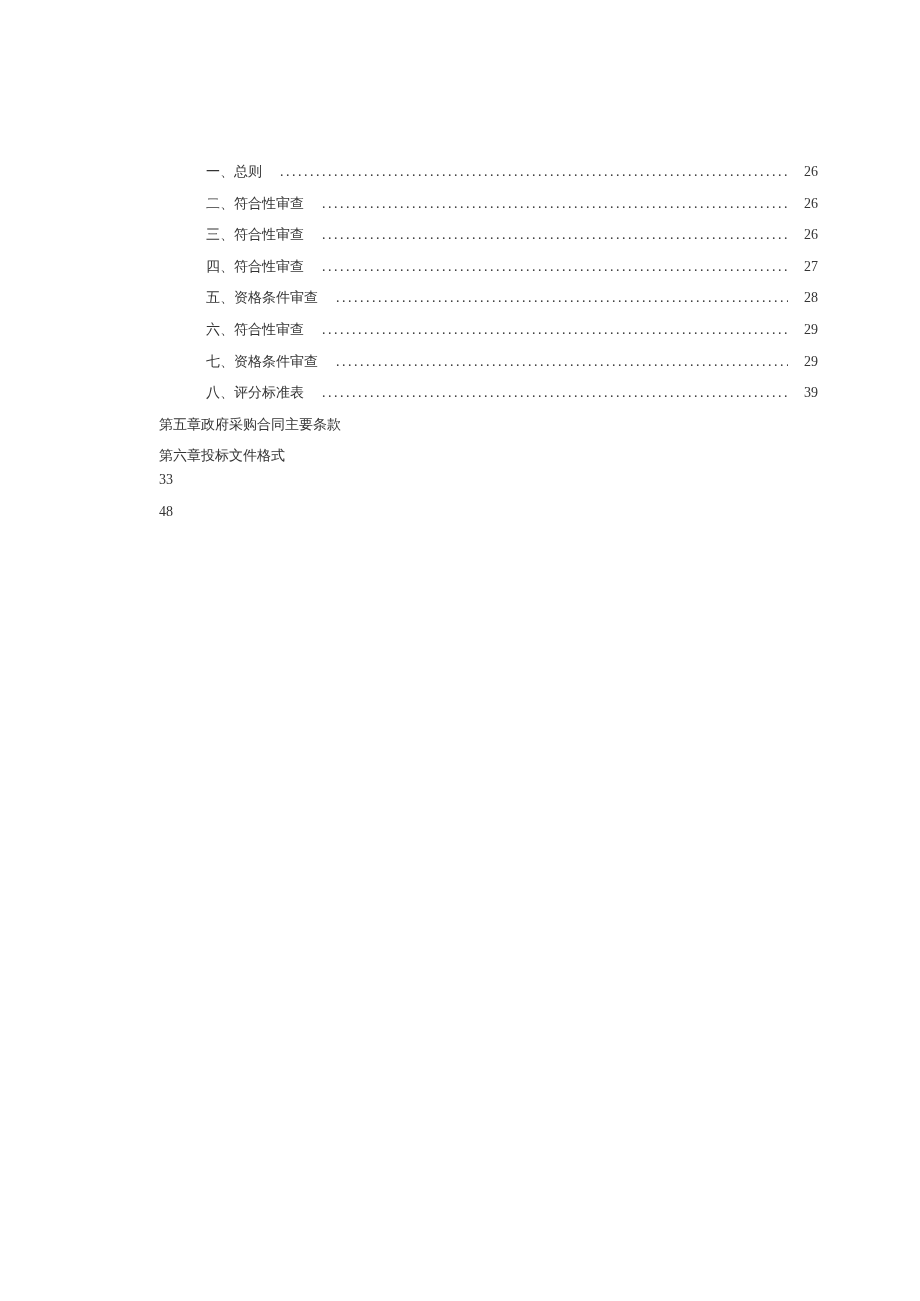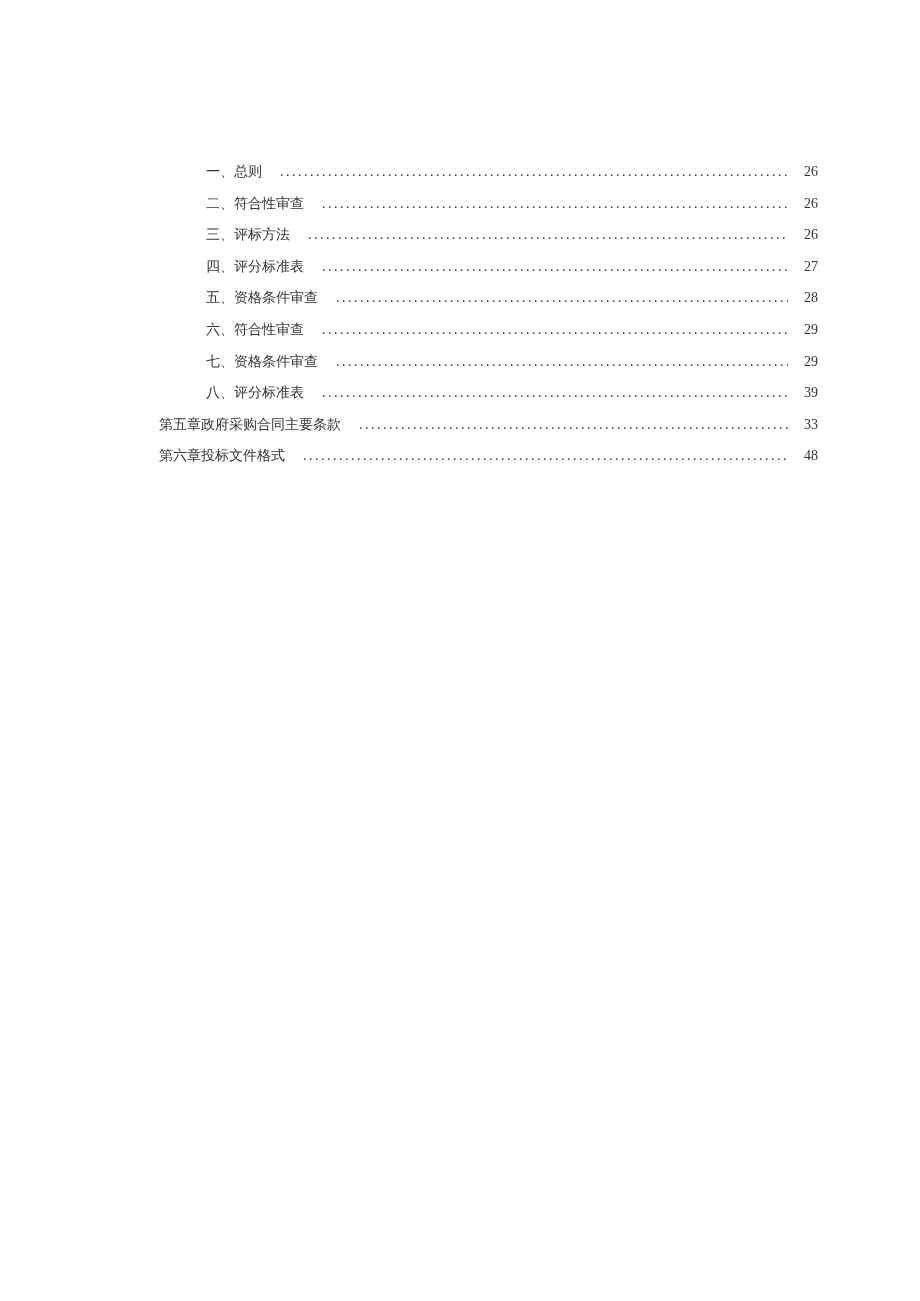--- a/index.html
+++ b/index.html
@@ -26,20 +26,21 @@
       align-items: baseline;
       white-space: nowrap;
       height: 23.6px;
       line-height: 23.6px;
     }
     .toc-line.level-2 {
       padding-left: 47px;
     }
     .toc-line.level-1 {
       padding-left: 0px;
+      flex-direction: column;
     }
     .toc-label {
       flex: 0 0 auto;
     }
     .toc-dots {
       flex: 1 1 auto;
       overflow: hidden;
       letter-spacing: 2.5px;
       color: #333333;
       padding: 0 2px;
@@ -58,26 +59,26 @@
     <span class="toc-label">一、总则</span>
     <span class="toc-dots">....................................................................................................................................................................................................</span>
     <span class="toc-page">26</span>
   </div>
   <div class="toc-line level-2">
     <span class="toc-label">二、符合性审查</span>
     <span class="toc-dots">....................................................................................................................................................................................................</span>
     <span class="toc-page">26</span>
   </div>
   <div class="toc-line level-2">
-    <span class="toc-label">三、评标方法</span>
+    <span class="toc-label">三、符合性审查</span>
     <span class="toc-dots">....................................................................................................................................................................................................</span>
     <span class="toc-page">26</span>
   </div>
   <div class="toc-line level-2">
-    <span class="toc-label">四、评分标准表</span>
+    <span class="toc-label">四、符合性审查</span>
     <span class="toc-dots">....................................................................................................................................................................................................</span>
     <span class="toc-page">27</span>
   </div>
   <div class="toc-line level-2">
     <span class="toc-label">五、资格条件审查</span>
     <span class="toc-dots">....................................................................................................................................................................................................</span>
     <span class="toc-page">28</span>
   </div>
   <div class="toc-line level-2">
     <span class="toc-label">六、符合性审查</span>

